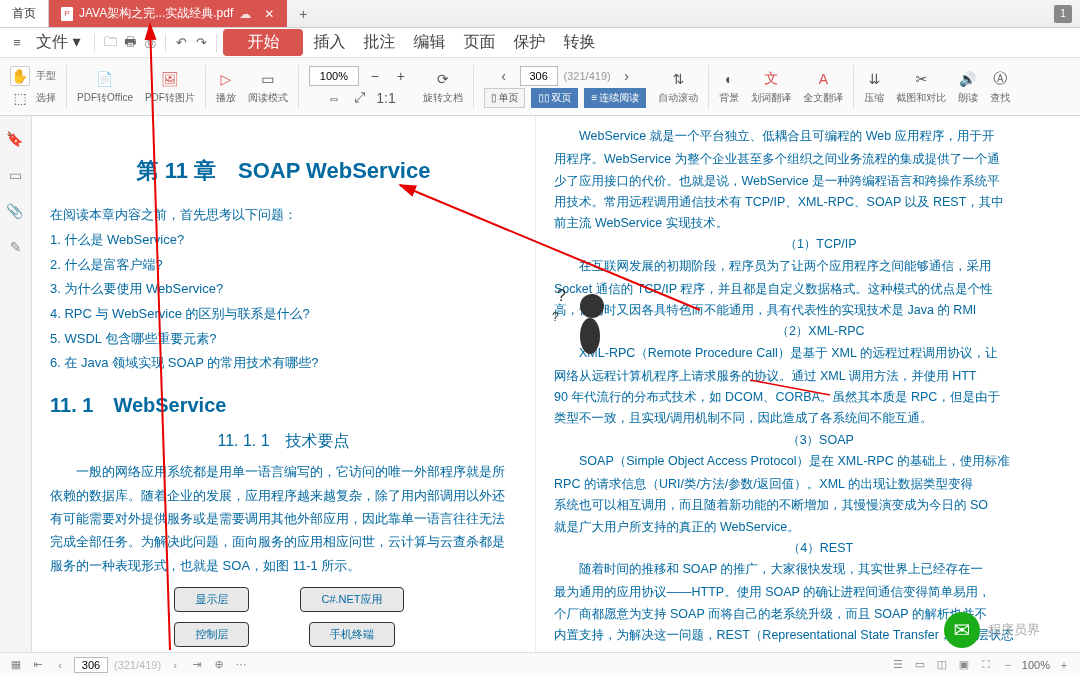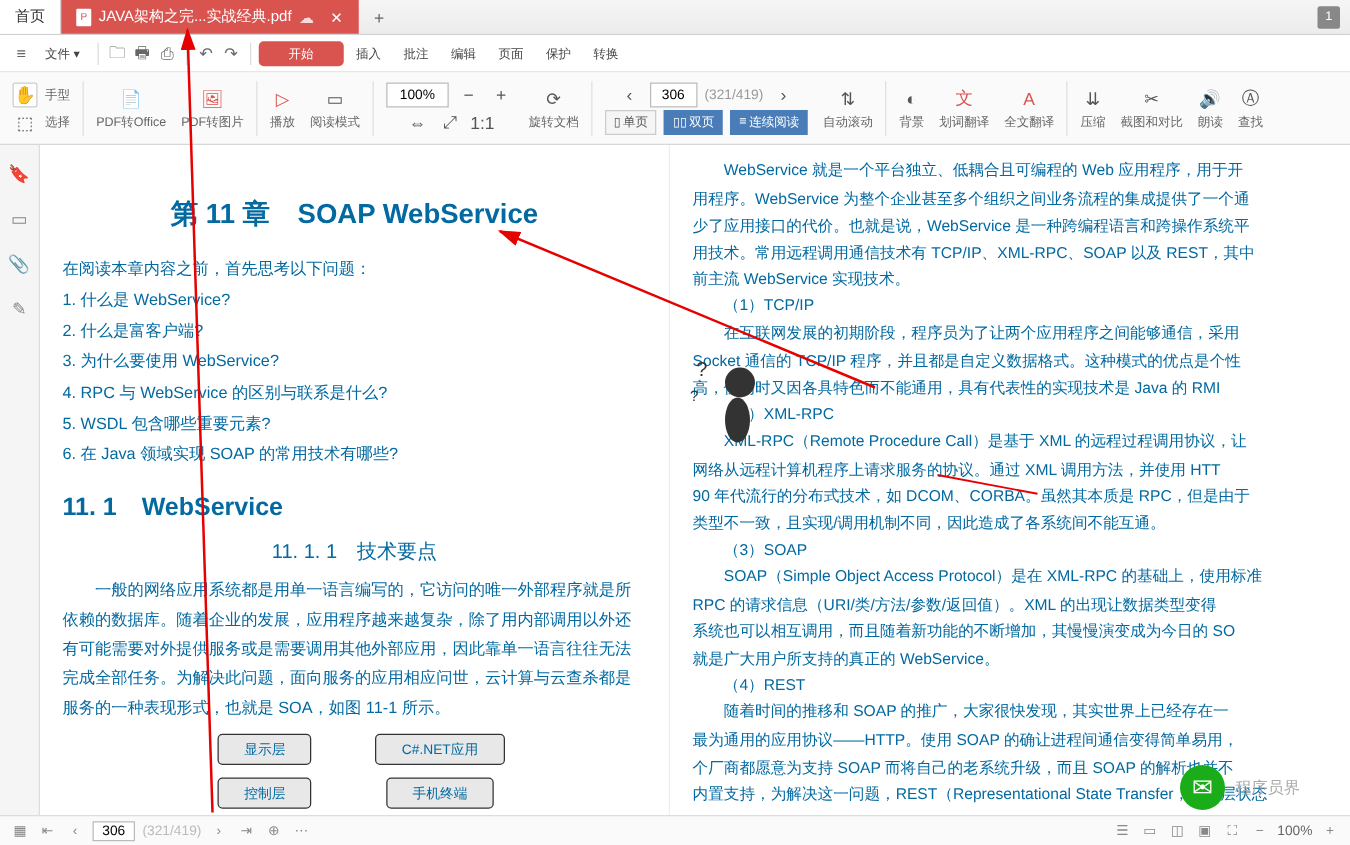--- a/index.html
+++ b/index.html
@@ -8,21 +8,21 @@
 .tab-bar { height: 28px; background: linear-gradient(#f5f5f5,#ececec); display: flex; align-items: center; border-bottom: 1px solid #d0d0d0; justify-content: center; }
 .tab { height: 27px; padding: 0 12px; display: flex; align-items: center; font-size: 12px; gap: 6px; }
 .tab.home { background: #fff; border-right: 1px solid #d0d0d0; color: #333; }
 .tab.active { background: #d9534f; color: #fff; }
 .tab.active .pdf-ic { width: 12px; height: 14px; background: #fff; border-radius: 1px; font-size: 8px; color: #d9534f; display:flex; align-items:center; justify-content:center; }
 .tab-close { width: 12px; height: 12px; margin-left: 6px; border-radius: 2px; display:flex;align-items:center;justify-content:center; }
 .tab-new { width: 20px; text-align: center; color: #666; font-size: 14px; margin-left: 6px; cursor: pointer; }
 .tab-right { margin-left: auto; margin-right: 8px; width: 18px; height: 18px; background:#888; color:#fff; font-size:10px; display:flex; align-items:center; justify-content:center; border-radius:2px;}
 
 .menu-bar { height: 30px; display:flex; align-items:center; padding: 0 8px; border-bottom:1px solid #e0e0e0; gap:2px;}
-.mb-btn { font-size:10px; color:#444; padding:4px 8px; border-radius:3px; }
+.mb-btn { font-size:16px; color:#444; padding:4px 8px; border-radius:3px; }
 .mb-btn.start { background:#d9534f; color:#fff; padding:3px 24px; border-radius:4px;}
 .mb-sep { width:1px; height:18px; background:#ddd; margin:0 4px;}
 .mb-icon { width:18px; height:18px; display:flex;align-items:center;justify-content:center; color:#666; font-size:13px;}
 
 .toolbar { height: 58px; border-bottom:1px solid #d8d8d8; display:flex; align-items:center; padding: 2px 6px; gap: 4px; background:#fafafa;}
 .tool-grp { display:flex; flex-direction:column; align-items:center; justify-content:center; height:54px; padding: 0 4px; gap:2px;}
 .tool-row { display:flex; gap:6px; align-items:center;}
 .tool-ic { width:20px;height:20px; display:flex;align-items:center;justify-content:center; color:#555; font-size:14px; border:1px solid transparent; border-radius:2px;}
 .tool-lbl { font-size:10px; color:#666;}
 .tool-sep { width:1px; height:44px; background:#e0e0e0; margin:0 2px;}
@@ -40,21 +40,21 @@
 .page { padding: 10px 18px; font-family: "SimSun", serif; color:#0369a1; }
 .page.left { width: 48%; }
 .page.right { width: 52%; border-left:1px solid #eee; font-size:12.5px; line-height:1.7;}
 .ch-title { font-size:22px; font-weight:bold; text-align:center; margin: 30px 0 20px; }
 .q-intro { font-size:13px; margin: 10px 0 4px;}
 .q-list li { font-size:13px; line-height:1.9; list-style:none;}
 .h2 { font-size:20px; font-weight:bold; margin: 16px 0 10px;}
 .h3 { font-size:16px; font-weight:normal; margin: 12px 0 8px; text-align: center;}
 .para { font-size:13px; line-height:1.8; text-indent:2em;}
 .para-r { text-indent:2em; margin-bottom:2px;}
-.sub-h { text-indent:2em;}
+.sub-h { text-indent:2em;text-align:center;}
 
 .diagram { margin-top:10px; display:flex; gap:40px; justify-content:center; font-size:11px;}
 .dg-col { display:flex; flex-direction:column; gap:10px; align-items:center;}
 .dg-box { border:1px solid #333; padding:4px 20px; background:#e8e8e8; border-radius:4px;}
 
 .think-img { position:absolute; left:520px; top:170px; width:60px; height:80px; }
 
 .status-bar { height:24px; border-top:1px solid #ddd; display:flex; align-items:center; padding:0 8px; gap:6px; font-size:11px; color:#666; background:#fafafa;}
 .st-gap { flex:1;}
 .st-ic { width:16px;height:16px; display:flex;align-items:center;justify-content:center; color:#888;}

